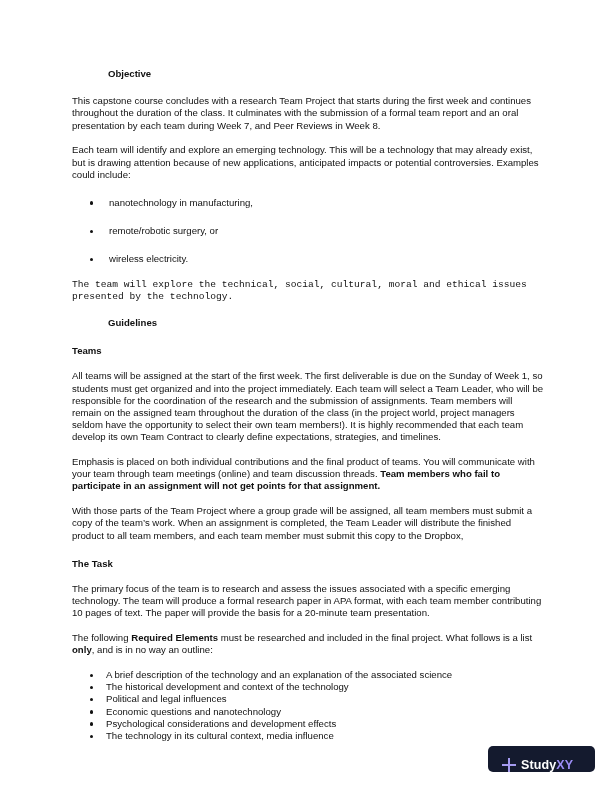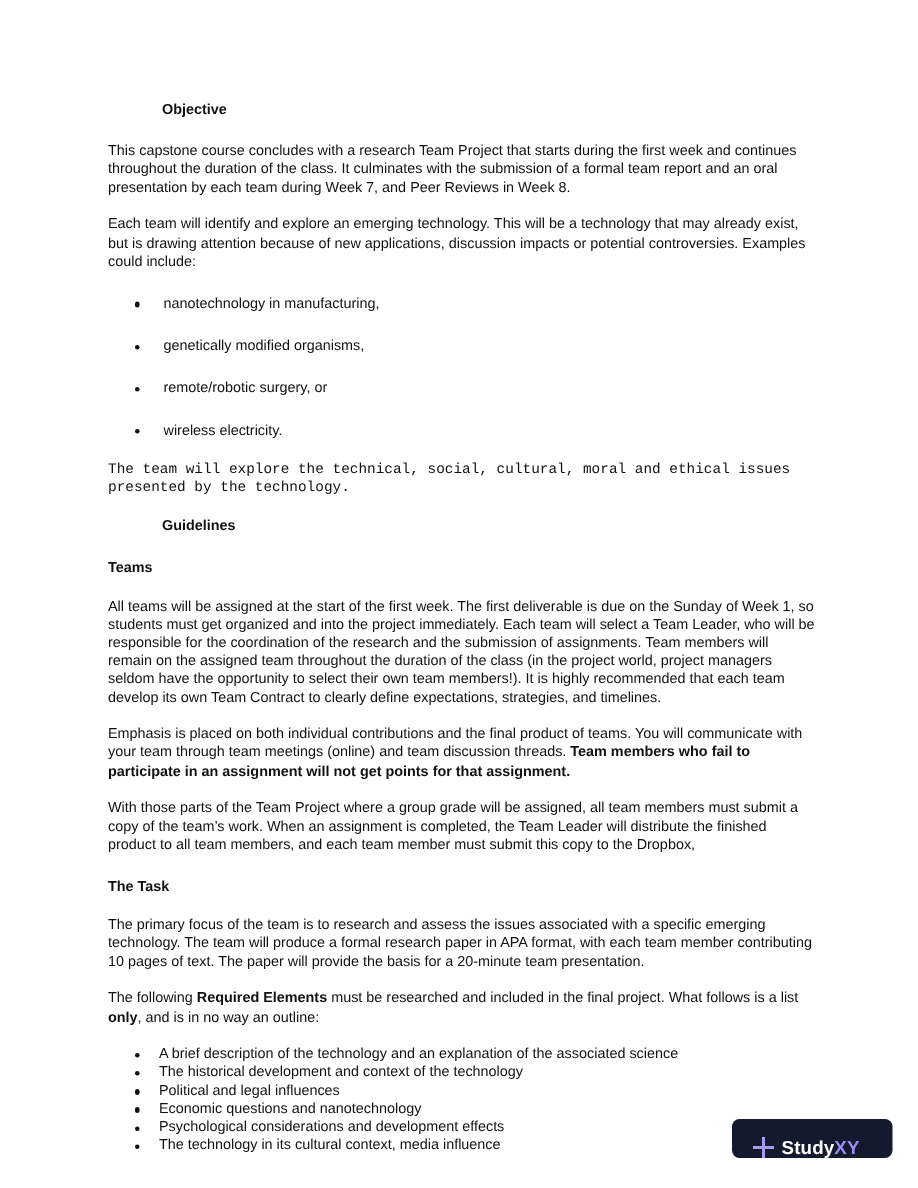--- a/index.html
+++ b/index.html
@@ -31,24 +31,23 @@
   .badge .plus::after { top: 6px; left: 0; height: 1.6px; width: 14px; }
   .badge .brand { font-weight: bold; font-size: 12.5px; color: #ffffff; letter-spacing: 0.1px; }
   .badge .brand .accent { color: #9b8cf5; }
 </style>
 </head>
 <body>
 
 <div class="page">
   <div class="h-indent">Objective</div>
   <p>This capstone course concludes with a research Team Project that starts during the first week and continues throughout the duration of the class.  It culminates with the submission of a formal team report and an oral presentation by each team during Week 7, and Peer Reviews in Week 8.</p>
-  <p style="margin-bottom:14px;">Each team will identify and explore an emerging technology. This will be a technology that may already exist, but is drawing attention because of new applications, discussion impacts or potential controversies. Examples could include:</p>
+  <p style="margin-bottom:14px;">Each team will identify and explore an emerging technology. This will be a technology that may already exist, but is drawing attention because of new applications, anticipated impacts or potential controversies. Examples could include:</p>
   <ul class="b1">
     <li>nanotechnology in manufacturing,</li>
-    <li>genetically modified organisms,</li>
     <li>remote/robotic surgery, or</li>
     <li>wireless electricity.</li>
   </ul>
   <p style="margin-bottom:14px;font-family:Liberation Mono, monospace;">The team will explore the technical, social, cultural, moral and ethical issues presented by the technology.</p>
   <div class="h-indent" style="margin-bottom:13px;">Guidelines</div>
   <div class="h">Teams</div>
   <p>All teams will be assigned at the start of the first week. The first deliverable is due on the Sunday of Week 1, so students must get organized and into the project immediately. Each team will select a Team Leader, who will be responsible for the coordination of the research and the submission of assignments. Team members will remain on the assigned team throughout the duration of the class (in the project world, project managers seldom have the opportunity to select their own team members!). It is highly recommended that each team develop its own Team Contract to clearly define expectations, strategies, and timelines.</p>
   <p>
     <span>Emphasis is placed on both individual contributions and the final product of teams. You will communicate with your team through team meetings (online) and team discussion threads. </span><b>Team members who fail to participate in an assignment will not get points for that assignment.</b>
   </p>

